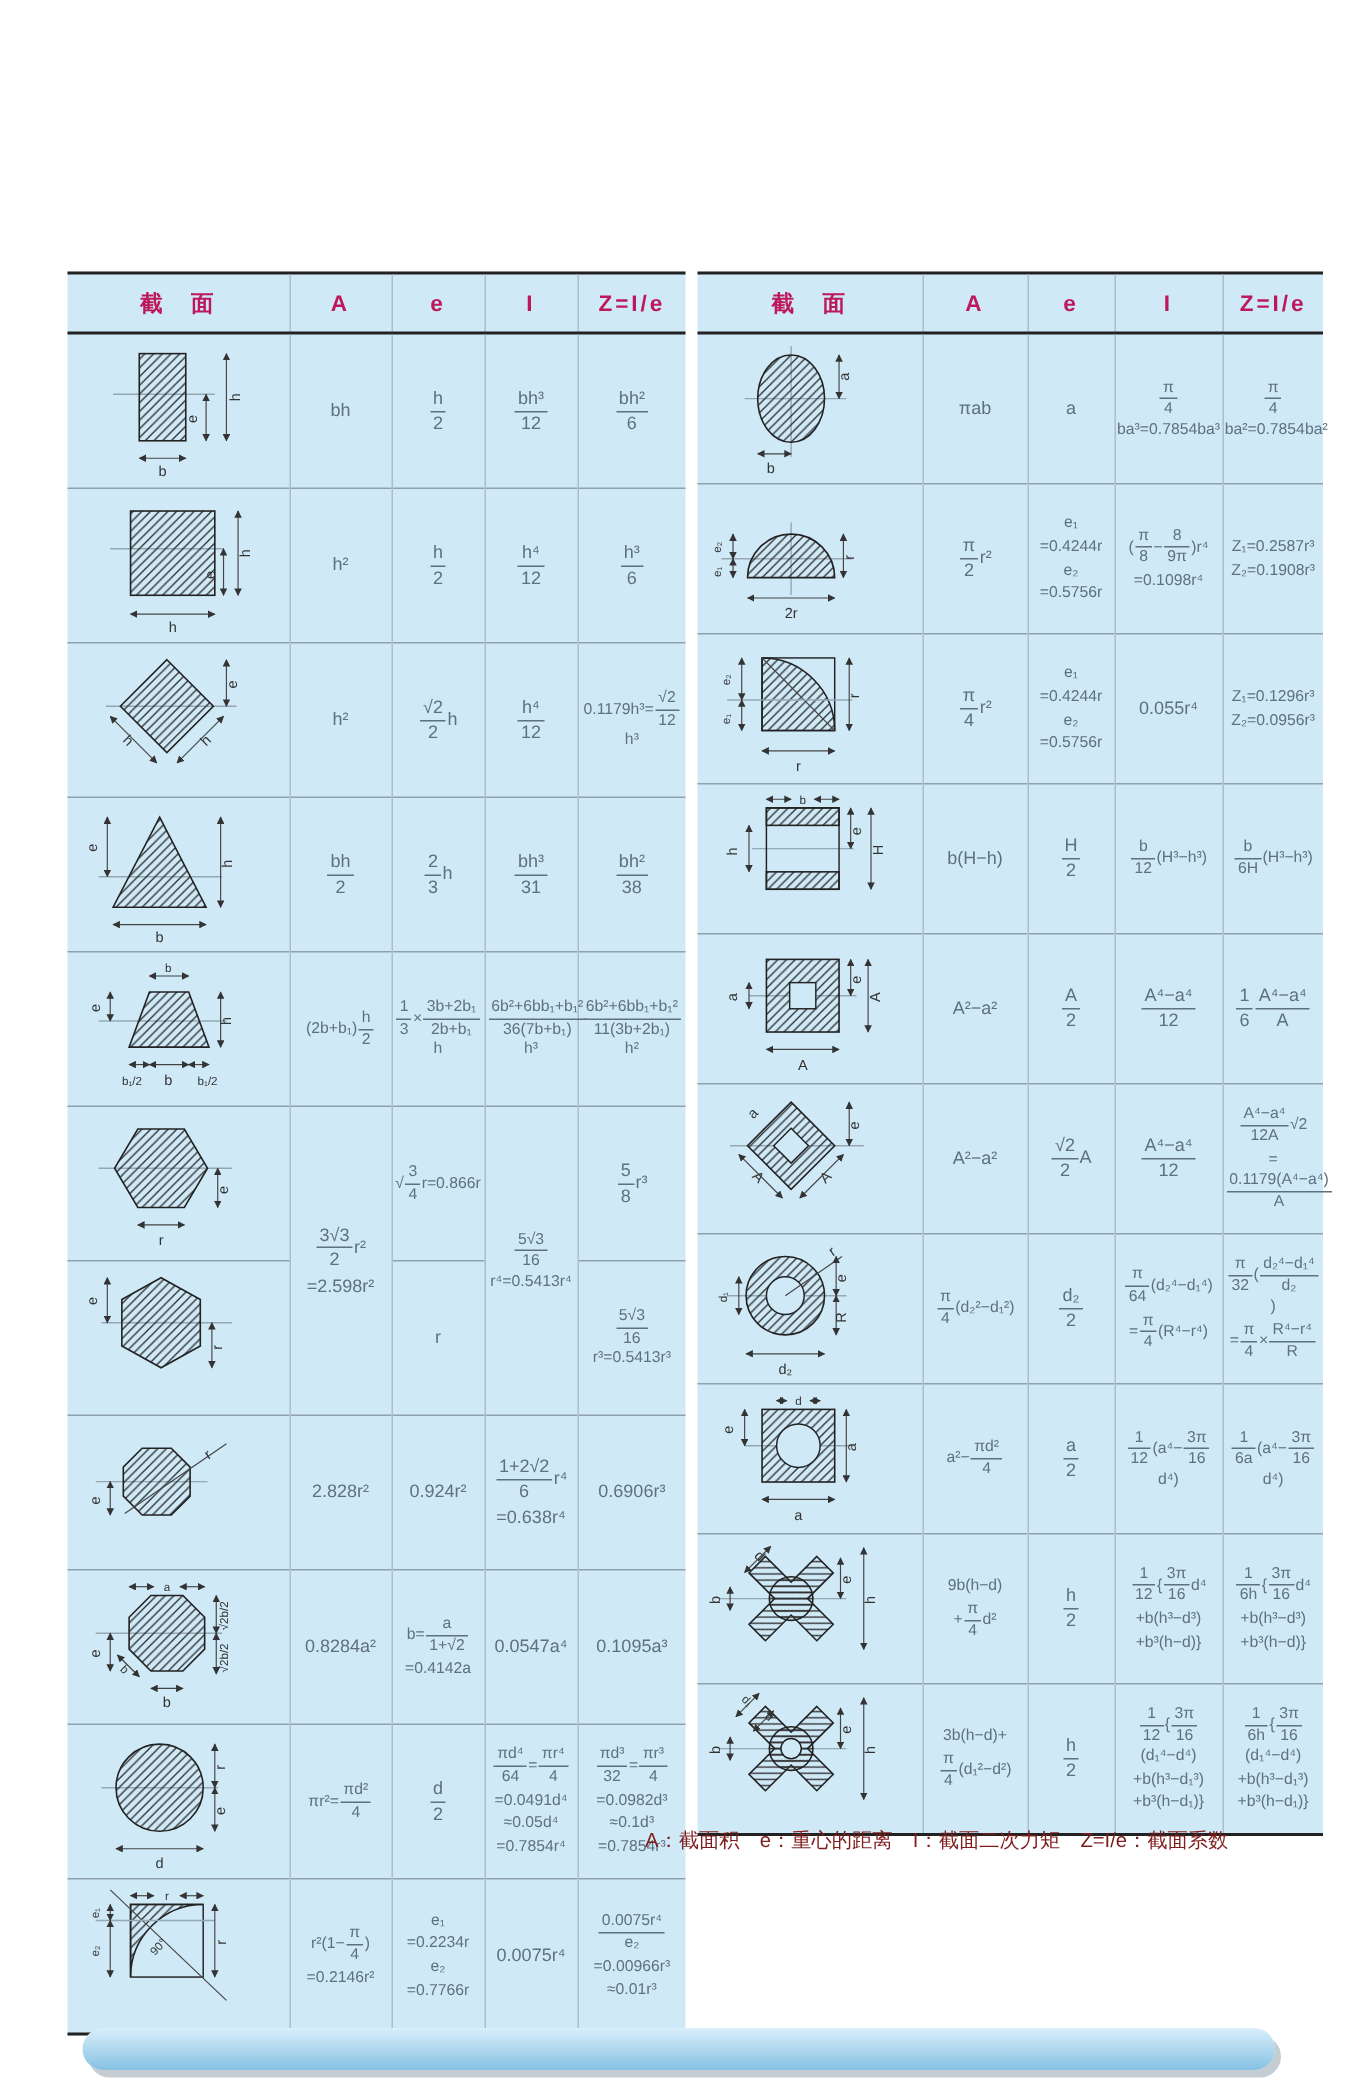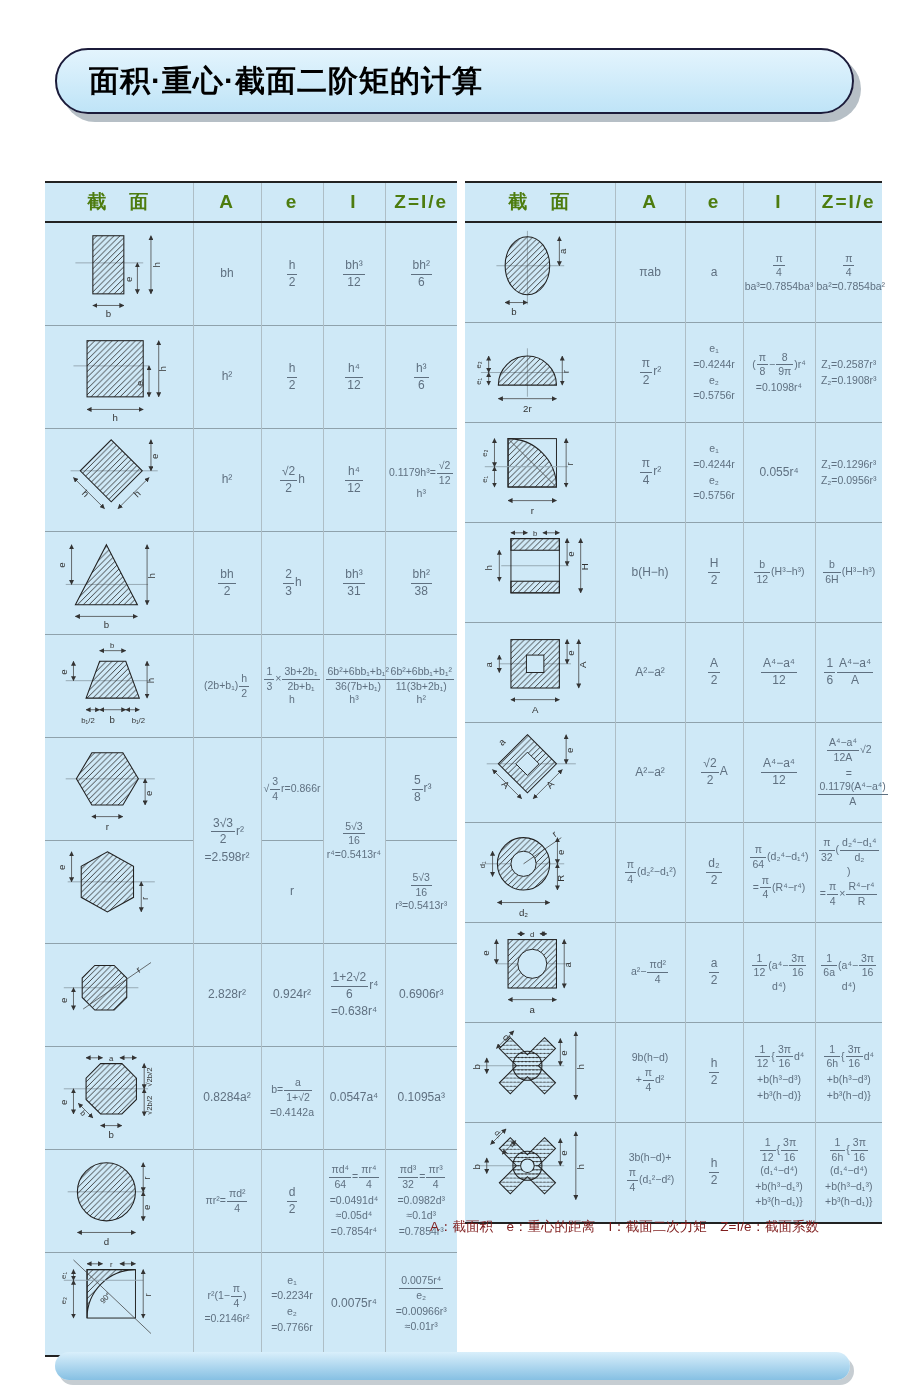--- a/index.html
+++ b/index.html
@@ -17,21 +17,21 @@
   .bottomband{position:absolute;left:55px;top:1352px;width:795px;height:28px;
           background:linear-gradient(#d9effb,#86c0e3);border-radius:16px;
           box-shadow:4px 5px 0 0 #c6cdd2}
 
   
   table.ftab{border-collapse:collapse;table-layout:fixed;background:#cfe9f7;
              border-bottom:2px solid #222;position:absolute}
   #ltab{left:45px;top:181px;width:412px}
   #rtab{left:465px;top:181px;width:417px}
   .ftab th{border-top:2px solid #222;border-bottom:2px solid #222;height:36px;
-           font-size:19px;font-weight:bold;color:#4d7c0f;letter-spacing:2px}
+           font-size:15px;font-weight:bold;color:#be185d;letter-spacing:2px}
   .ftab td{border-top:1px solid #8fa2ac;vertical-align:middle;text-align:center;padding:1px}
   .ftab th + th, .ftab td + td{border-left:1px solid #aebec6}
   #ltab td{height:100px}
   #rtab td{height:97px}
   tr.hx td{height:88px}
   td.f{font-size:12px;color:#5f7080;line-height:1.3}
   td.sm{font-size:10.5px}
   .fl{padding:1px 0}
   .fr{display:inline-block;vertical-align:middle;text-align:center;padding:0 1px}
   .fr .n{display:block;border-bottom:1px solid currentColor;padding:0 2px}
@@ -61,23 +61,20 @@
     <defs>
       <pattern id="h45" patternUnits="userSpaceOnUse" width="6" height="6">
         <path d="M-1,7 L7,-1 M-1,1 L1,-1 M5,7 L7,5" stroke="#2a2a2a" stroke-width="0.9" fill="none"></path>
       </pattern>
       <marker id="ar" viewBox="0 0 10 10" refX="9" refY="5" markerWidth="6.5" markerHeight="6.5" orient="auto-start-reverse">
         <path d="M0,0 L10,5 L0,10 z" fill="#333"></path>
       </marker>
     </defs>
   </svg>
 
-  <div class="banner">
-    <h1>面积·重心·截面二阶矩的计算</h1>
-  </div>
 
   <table class="ftab" id="ltab">
     <colgroup>
         <col style="width:148px">
         <col style="width:68px">
         <col style="width:62px">
         <col style="width:62px">
         <col style="width:72px">
       </colgroup>
     <thead>

